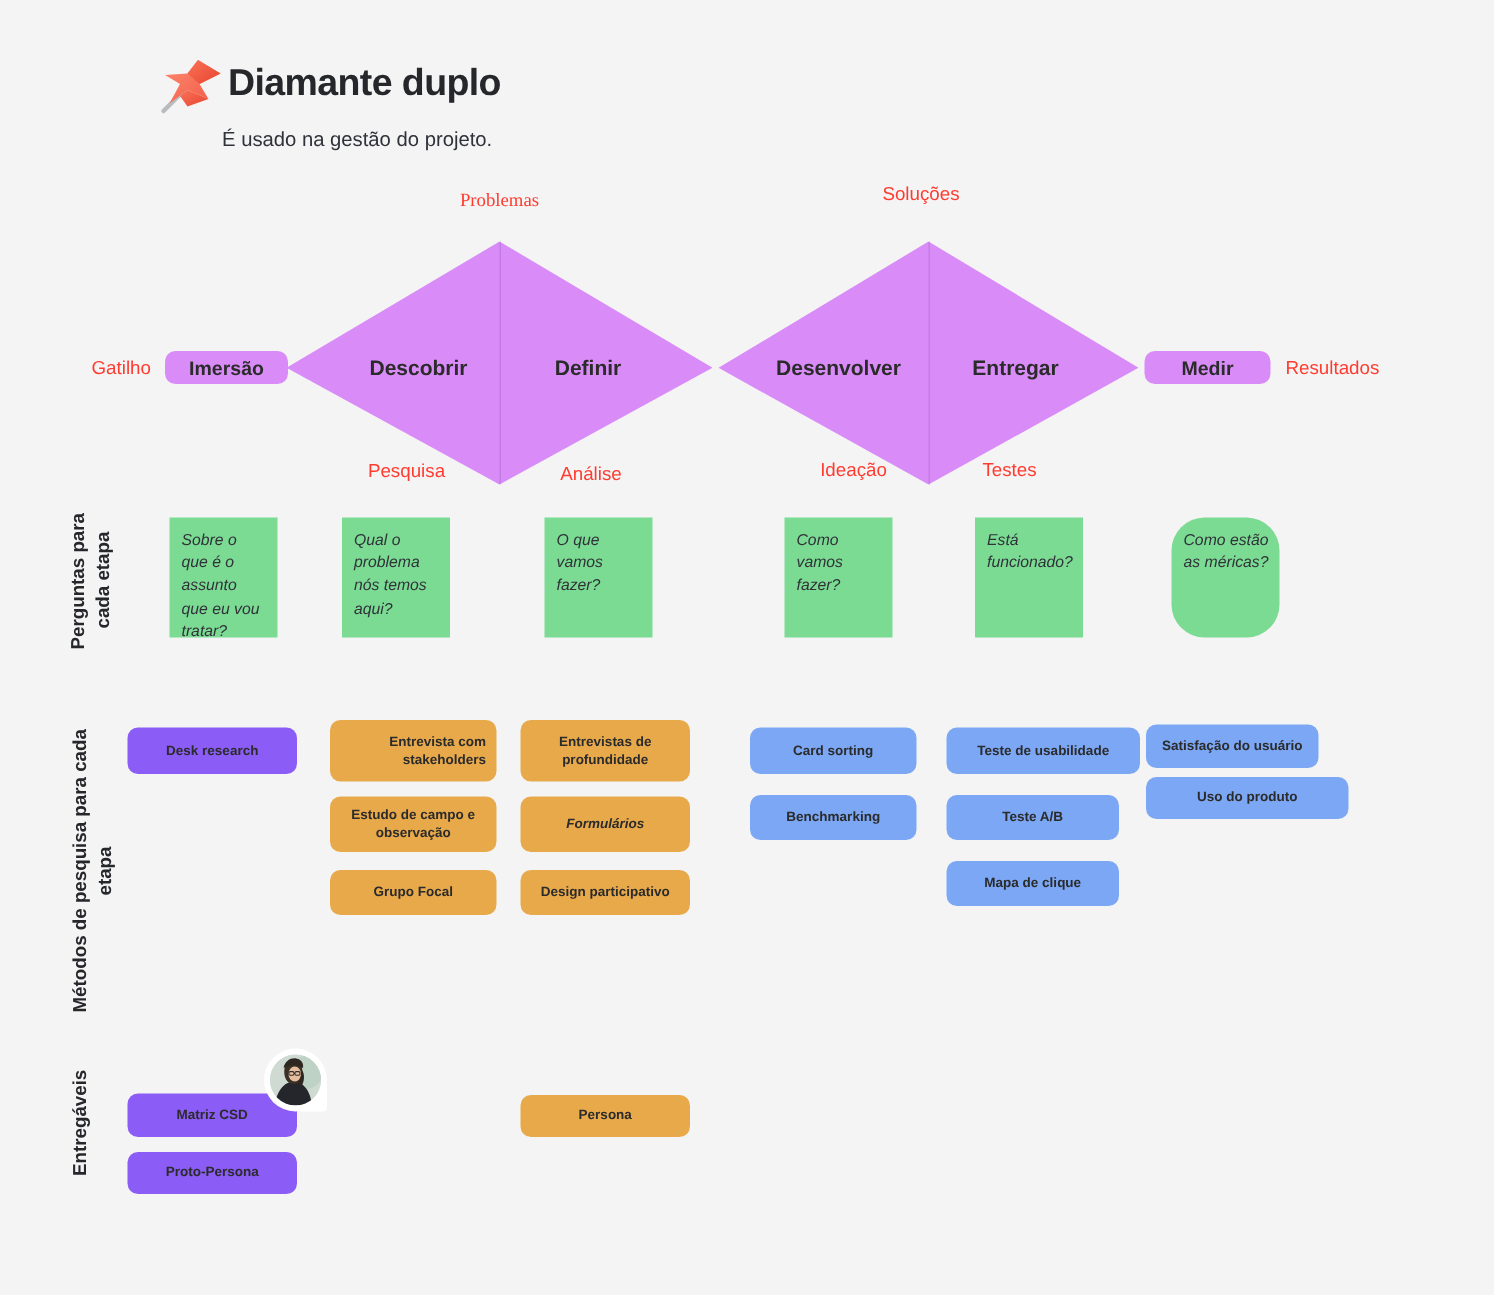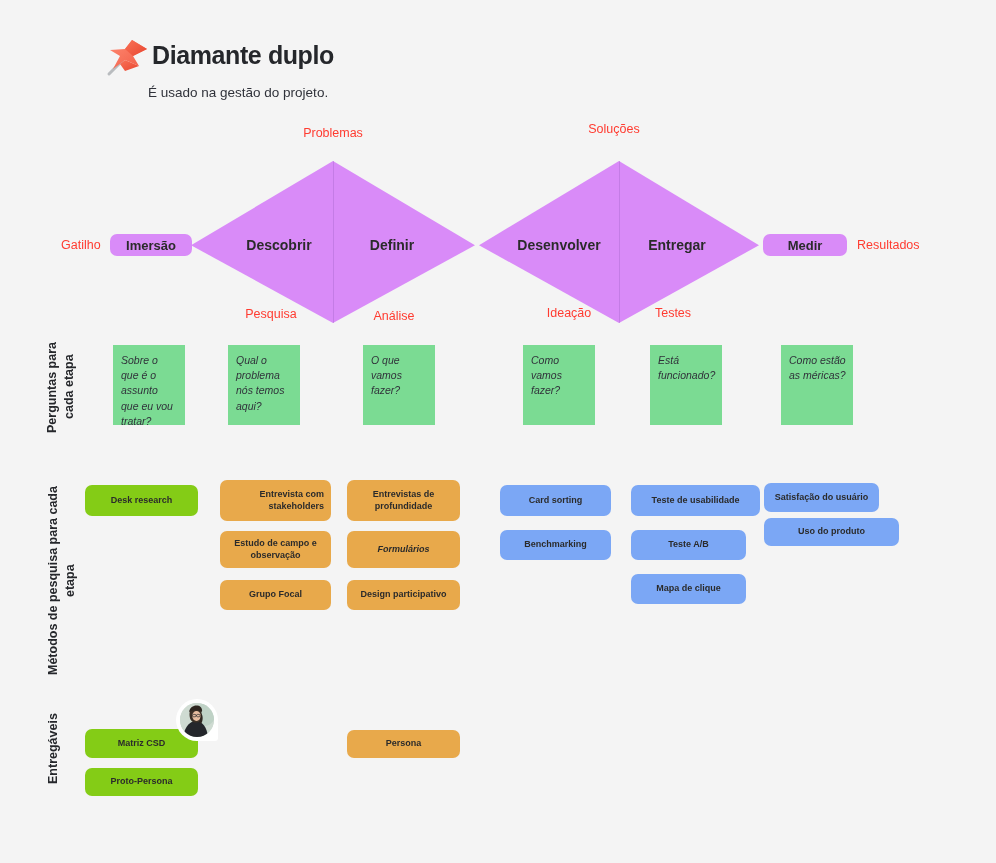--- a/index.html
+++ b/index.html
@@ -131,21 +131,21 @@
     display: flex;
     align-items: center;
     justify-content: center;
     text-align: center;
     font-size: 9px;
     font-weight: bold;
     color: #2b2b2b;
     padding: 2px 7px;
     line-height: 1.25;
   }
-  .mcard.gray   { background: #84cc16; }
+  .mcard.gray   { background: #8b5cf6; }
   .mcard.orange { background: #e8a94b; }
   .mcard.blue   { background: #7ba7f5; }
 
   
   .avatar-wrap {
     position: absolute;
     left: 176px; top: 699px;
     width: 42px; height: 42px;
   }
   .avatar-tail {
@@ -200,21 +200,21 @@
   <div class="diamond d1"></div>
   <div class="diamond-mid-line dml1"></div>
   <div class="diamond d2"></div>
   <div class="diamond-mid-line dml2"></div>
 
   <div class="stage-label" style="left:279px; top:245px;">Descobrir</div>
   <div class="stage-label" style="left:392px; top:245px;">Definir</div>
   <div class="stage-label" style="left:559px; top:245px;">Desenvolver</div>
   <div class="stage-label" style="left:677px; top:245px;">Entregar</div>
 
-  <div class="red-label" style="left:333px; top:126px;">Problemas</div>
+  <div class="red-label" style="left:333px; top:126px;font-family:Liberation Serif, serif;">Problemas</div>
   <div class="red-label" style="left:614px; top:122px;">Soluções</div>
   <div class="red-label" style="left:271px; top:307px;">Pesquisa</div>
   <div class="red-label" style="left:394px; top:309px;">Análise</div>
   <div class="red-label" style="left:569px; top:306px;">Ideação</div>
   <div class="red-label" style="left:673px; top:306px;">Testes</div>
   <div class="red-label left-anchor" style="left:61px; top:238px;">Gatilho</div>
   <div class="red-label left-anchor" style="left:857px; top:238px;">Resultados</div>
 
   <div class="pill imersao">Imersão</div>
   <div class="pill medir">Medir</div>
@@ -222,21 +222,21 @@
   <div class="row-axis r1">Perguntas para
 cada etapa</div>
   <div class="row-axis r2">Métodos de pesquisa para cada etapa</div>
   <div class="row-axis r3">Entregáveis</div>
 
   <div class="qcard" style="left:113px; top:345px;">Sobre o que é o assunto que eu vou tratar?</div>
   <div class="qcard" style="left:228px; top:345px;">Qual o problema nós temos aqui?</div>
   <div class="qcard" style="left:363px; top:345px;">O que vamos fazer?</div>
   <div class="qcard" style="left:523px; top:345px;">Como vamos fazer?</div>
   <div class="qcard" style="left:650px; top:345px;">Está funcionado?</div>
-  <div class="qcard" style="left:781px; top:345px;">Como estão as méricas?</div>
+  <div class="qcard" style="left:781px; top:345px;border-radius:22px;">Como estão as méricas?</div>
 
   <div class="mcard gray" style="left:85px;  top:485px; width:113px; height:31px;">Desk research</div>
 
   <div class="mcard orange" style="left:220px; top:480px; width:111px; height:41px;text-align:right;">Entrevista com stakeholders</div>
   <div class="mcard orange" style="left:220px; top:531px; width:111px; height:37px;">Estudo de campo e observação</div>
   <div class="mcard orange" style="left:220px; top:580px; width:111px; height:30px;">Grupo Focal</div>
 
   <div class="mcard orange" style="left:347px; top:480px; width:113px; height:41px;">Entrevistas de profundidade</div>
   <div class="mcard orange" style="left:347px; top:531px; width:113px; height:37px;font-style:italic;">Formulários</div>
   <div class="mcard orange" style="left:347px; top:580px; width:113px; height:30px;">Design participativo</div>

